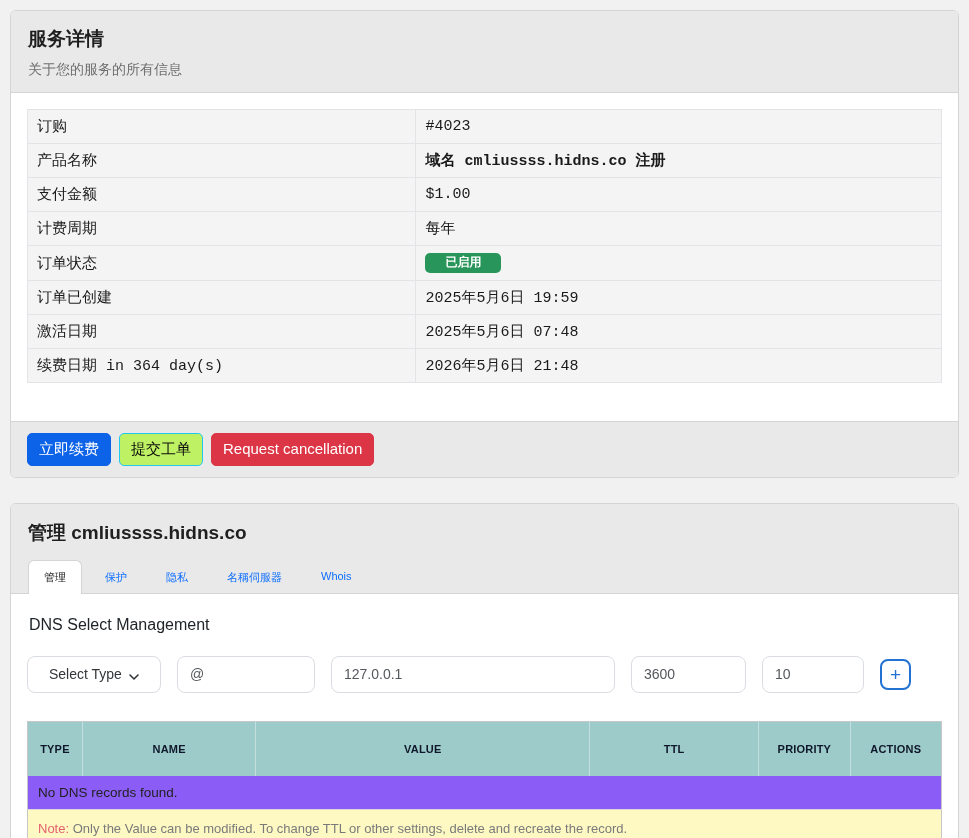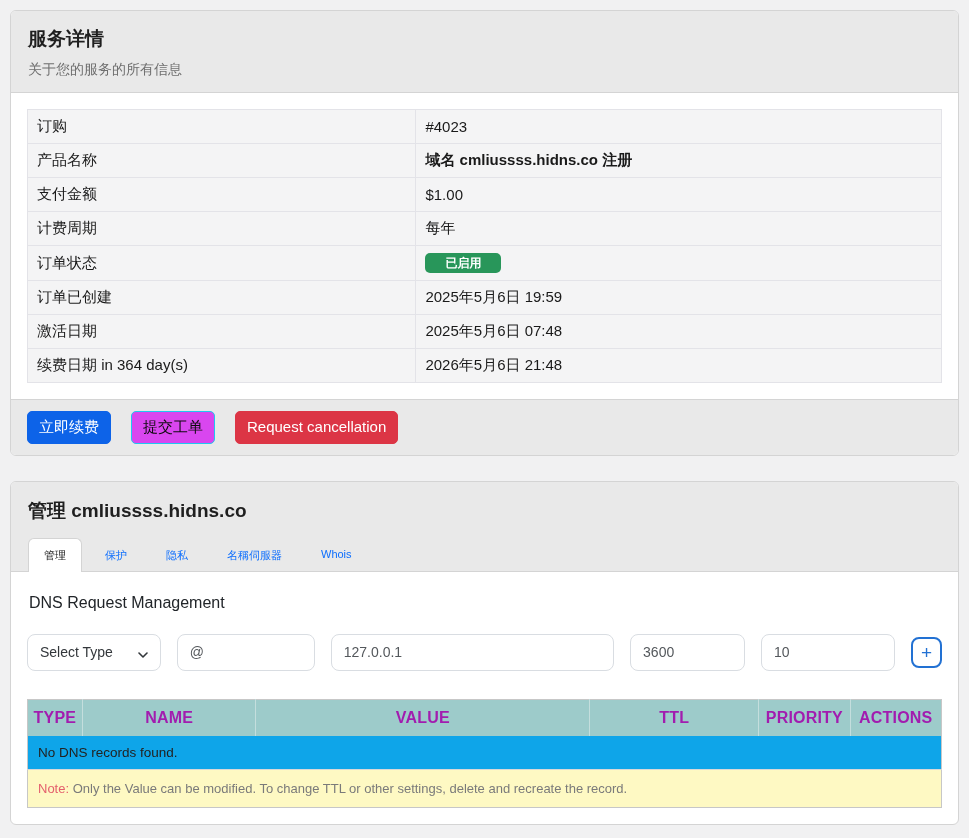--- a/index.html
+++ b/index.html
@@ -23,29 +23,31 @@
     background: #e9e9e9;
     border-bottom: 1px solid #d4d4d4;
     padding: 15px 17px 13px 17px;
   }
   .card-title { font-size: 19px; font-weight: bold; color: #1f1f1f; }
   .card-subtitle { font-size: 14px; color: #6f6f6f; margin-top: 9px; }
   .card-footer {
     background: #e9e9e9;
     border-top: 1px solid #d4d4d4;
     padding: 11px 16px;
-    display: flex; gap: 20px; align-items: center;
+    display: flex; gap: 8px; align-items: center;
   }
 
   
   .card-body { padding: 16px; }
   .detail-table {
     width: 100%;
     border-collapse: collapse;
     border: 1px solid #e0e0e5;
+    margin-bottom: 22px;
+    font-family: Liberation Mono, monospace;
   }
   .detail-table th, .detail-table td {
     background: #f4f4f5;
     border: 1px solid #e3e3e8;
     font-size: 15px;
     font-weight: normal;
     text-align: left;
     padding: 7px 9px;
     height: 33px;
   }
@@ -67,21 +69,21 @@
     display: inline-block;
     font-size: 15px;
     padding: 6px 11px;
     border-radius: 5px;
     border: 1px solid transparent;
     cursor: pointer;
     font-family: inherit;
     line-height: 1.25;
   }
   .btn-primary { background: #0d63e8; border-color: #0d63e8; color: #fff; }
-  .btn-info    { background: #d946ef; border-color: #1fc8f0; color: #0b0b0b; }
+  .btn-info    { background: #bef264; border-color: #1fc8f0; color: #0b0b0b; }
   .btn-danger  { background: #dc3545; border-color: #dc3545; color: #fff; }
 
   
   .manage-header { padding: 16px 17px 0 17px; }
   .manage-header .card-title { font-weight: bold; font-size: 19px; }
   .tabs { display: flex; margin-top: 14px; }
   .tab {
     font-size: 11px;
     padding: 9px 15px;
     color: #0d6efd;
@@ -99,69 +101,69 @@
   }
 
   
   .dns-heading { font-size: 16px; color: #212529; margin: 6px 0 22px 2px; }
   .dns-form { display: flex; gap: 16px; align-items: center; margin-bottom: 28px; }
   .dns-select {
     width: 134px; height: 37px;
     border: 1px solid #d9dde2; border-radius: 8px;
     background: #fff;
     display: flex; align-items: center; justify-content: space-between;
-    padding: 0 12px;
+    padding: 0 21px;
     font-size: 14px; color: #33373b;
     cursor: pointer;
   }
   .chev { width: 10px; height: 10px; display: inline-block; }
   .dns-input {
     height: 37px;
     border: 1px solid #d9dde2; border-radius: 8px;
     background: #fff;
     padding: 0 12px;
     font-size: 14px; color: #54585c;
     font-family: inherit;
     outline: none;
   }
   .dns-input::placeholder { color: #54585c; opacity: 1; }
   .w-name { width: 138px; }
   .w-value { width: 284px; }
   .w-ttl { width: 115px; }
-  .w-priority { width: 134px; }
+  .w-priority { width: 102px; }
   .add-btn {
     width: 31px; height: 31px;
     border: 2px solid #2271d3; border-radius: 8px;
     background: #fff; color: #2271d3;
     font-size: 19px; line-height: 1;
     display: flex; align-items: center; justify-content: center;
     cursor: pointer; font-family: inherit;
   }
 
   .dns-table {
     width: 100%;
     border-collapse: collapse;
     border: 1px solid #c7c7c7;
     font-size: 13.5px;
   }
   .dns-table thead th {
     background: #9dcbca;
-    color: #a21caf;
-    font-size: 16px;
+    color: #0f172a;
+    font-size: 11px;
     font-weight: bold;
     text-align: center;
-    padding: 9px 4px;
+    padding: 21px 4px;
     border-right: 1px solid #c4dedd;
     letter-spacing: 0.2px;
   }
   .dns-table thead th:last-child { border-right: none; }
   .col-type { width: 6%; } .col-name { width: 19%; } .col-value { width: 36.5%; }
   .col-ttl { width: 18.5%; } .col-priority { width: 10%; } .col-actions { width: 10%; margin-left: 40px; }
   .dns-empty-row td {
-    background: #0ea5e9;
+    background: #8b5cf6;
     padding: 9px 10px;
     border-bottom: 1px solid #d8d8d8;
     color: #222;
   }
   .dns-note-row td {
     background: #fef9c3;
     padding: 11px 10px;
     font-size: 13px;
     color: #7a7a7a;
   }
@@ -227,21 +229,21 @@
     <div class="card-title">管理 cmliussss.hidns.co</div>
     <nav class="tabs">
       <div class="tab active">管理</div>
       <div class="tab">保护</div>
       <div class="tab">隐私</div>
       <div class="tab">名稱伺服器</div>
       <div class="tab">Whois</div>
     </nav>
   </div>
   <div class="card-body">
-    <div class="dns-heading">DNS Request Management</div>
+    <div class="dns-heading">DNS Select Management</div>
 
     <div class="dns-form">
       <div class="dns-select">
         <span>Select Type</span>
         <span class="chev">
           <svg viewBox="0 0 10 10" width="10" height="10">
               <path d="M1 3 L5 7 L9 3" fill="none" stroke="#33373b" stroke-width="1.6" stroke-linecap="round" stroke-linejoin="round"></path>
             </svg>
         </span>
       </div>

